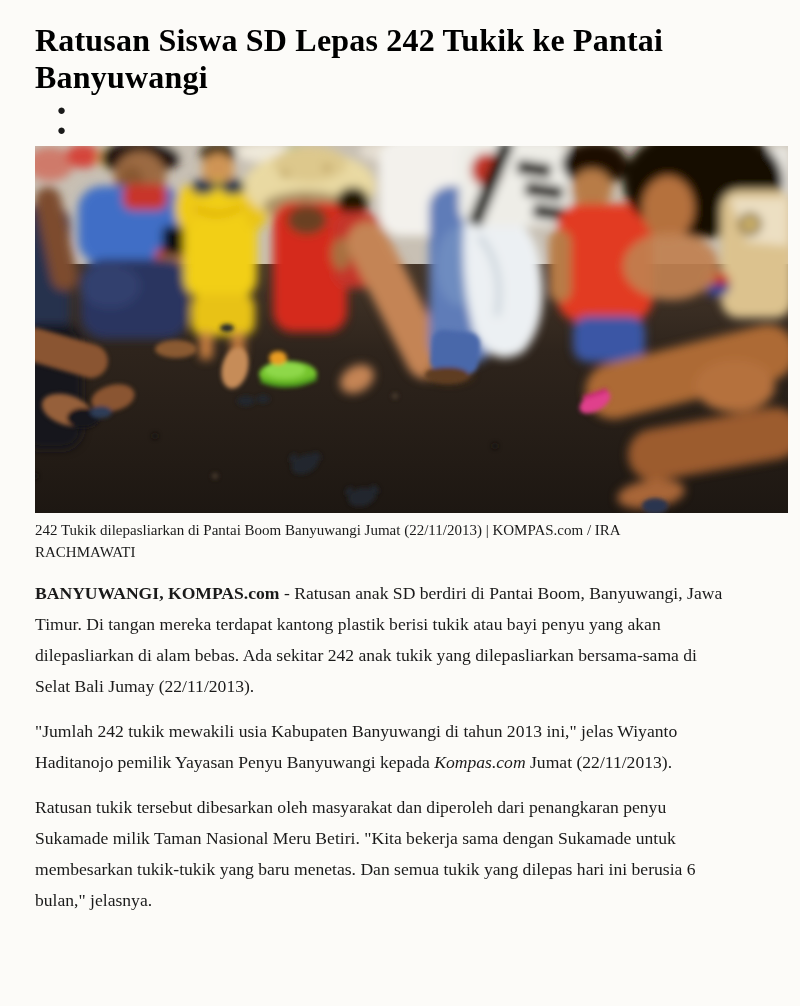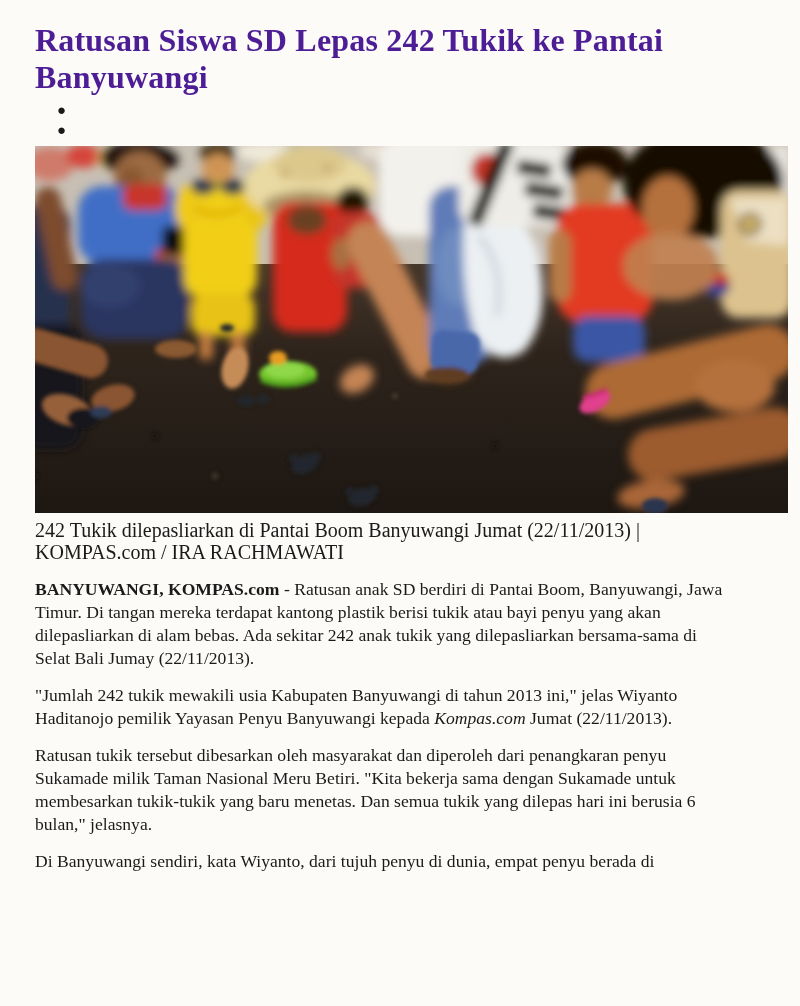--- a/index.html
+++ b/index.html
@@ -7,29 +7,29 @@
     width:800px;height:1006px;
     background:#fcfbf8;
     font-family:"Liberation Serif", serif;
     color:#1a1a1a;
     position:relative;overflow:hidden;
   }
   .content{padding-left:35px;padding-right:10px;}
   .headline{
     font-size:32px;line-height:37px;font-weight:bold;
     margin:0;padding-top:22px;max-width:645px;
-    color:#4c1d95;letter-spacing:.2px;
+    color:#000000;letter-spacing:.2px;
   }
   .meta{list-style:none;margin:4px 0 0 0;padding:0;font-size:17px;line-height:20px;}
   .meta li{display:flex;align-items:baseline;}
   .meta .dot{display:inline-block;width:22px;padding-left:22px;font-size:15px;}
   .photo{width:753px;height:367px;margin-top:6px;position:relative;background:#3a2d22;}
   .photo svg{display:block;width:100%;height:100%;}
-  .caption{font-size:20px;line-height:22px;margin:6px 0 0 0;max-width:625px;}
-  .body-text p{font-size:17.6px;line-height:23px;margin:14px 0 0 0;max-width:700px;}
+  .caption{font-size:15px;line-height:22px;margin:6px 0 0 0;max-width:625px;}
+  .body-text p{font-size:17.6px;line-height:31px;margin:14px 0 0 0;max-width:700px;}
   .body-text p:first-child{margin-top:15px;}
   .body-text strong{font-weight:bold;}
   .body-text em{font-style:italic;margin-top:17px;}
 </style>
 </head>
 <body>
 
 <div class="page">
   <div class="content">
 
@@ -197,17 +197,16 @@
         </g>
       </svg>
     </div>
 
     <p class="caption">242 Tukik dilepasliarkan di Pantai Boom Banyuwangi Jumat (22/11/2013) | KOMPAS.com / IRA RACHMAWATI</p>
 
     <div class="body-text">
       <p><strong>BANYUWANGI, KOMPAS.com</strong><span> - Ratusan anak SD berdiri di Pantai Boom, Banyuwangi, Jawa Timur. Di tangan mereka terdapat kantong plastik berisi tukik atau bayi penyu yang akan dilepasliarkan di alam bebas. Ada sekitar 242 anak tukik yang dilepasliarkan bersama-sama di Selat Bali Jumay (22/11/2013).</span></p>
       <p><span>"Jumlah 242 tukik mewakili usia Kabupaten Banyuwangi di tahun 2013 ini," jelas Wiyanto Haditanojo pemilik Yayasan Penyu Banyuwangi kepada </span><em>Kompas.com</em><span> Jumat (22/11/2013).</span></p>
       <p>Ratusan tukik tersebut dibesarkan oleh masyarakat dan diperoleh dari penangkaran penyu Sukamade milik Taman Nasional Meru Betiri. "Kita bekerja sama dengan Sukamade untuk membesarkan tukik-tukik yang baru menetas. Dan semua tukik yang dilepas hari ini berusia 6 bulan," jelasnya.</p>
-      <p>Di Banyuwangi sendiri, kata Wiyanto, dari tujuh penyu di dunia, empat penyu berada di</p>
     </div>
 
   </div>
 </div>
 
 </body></html>

